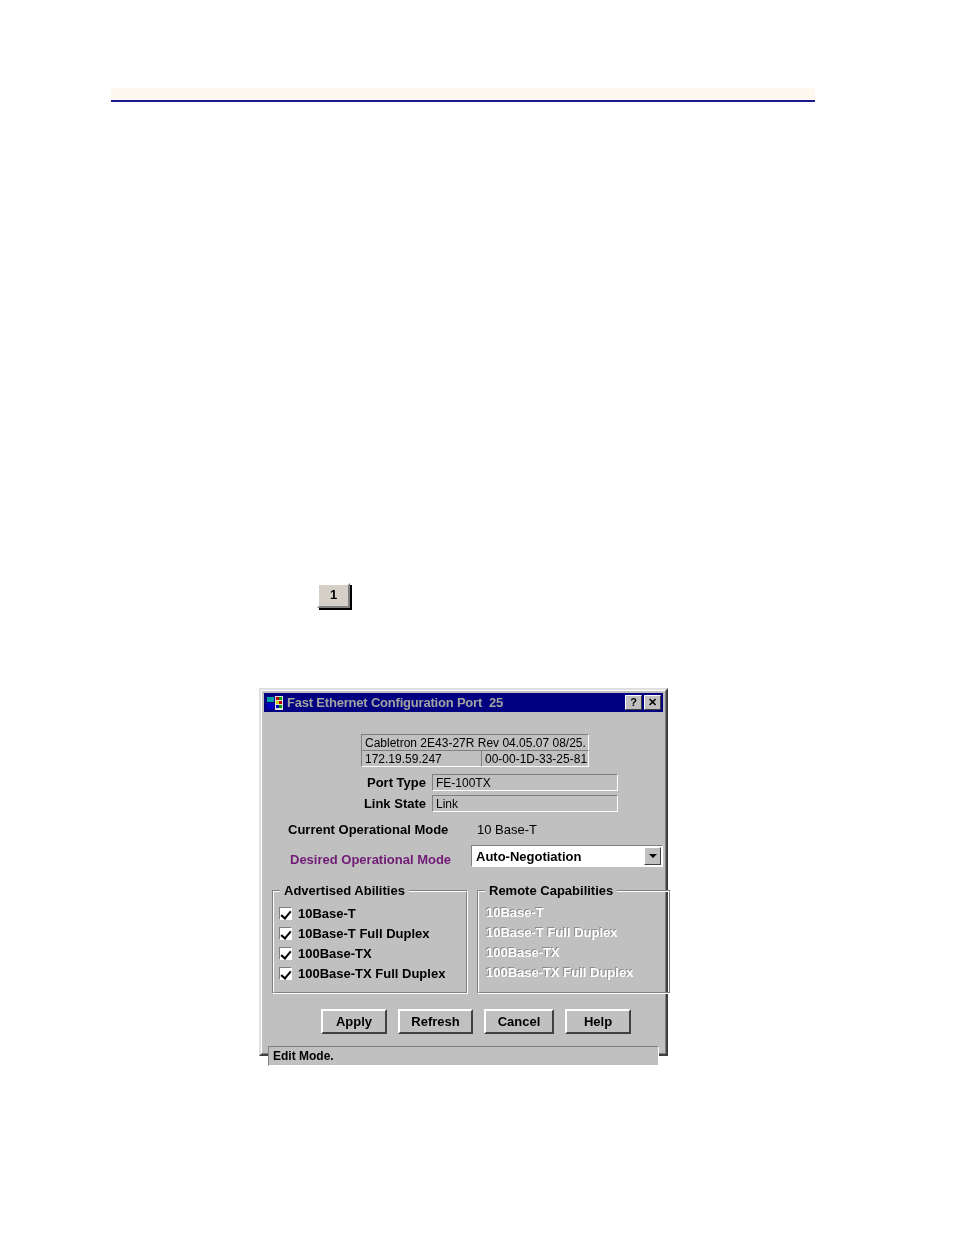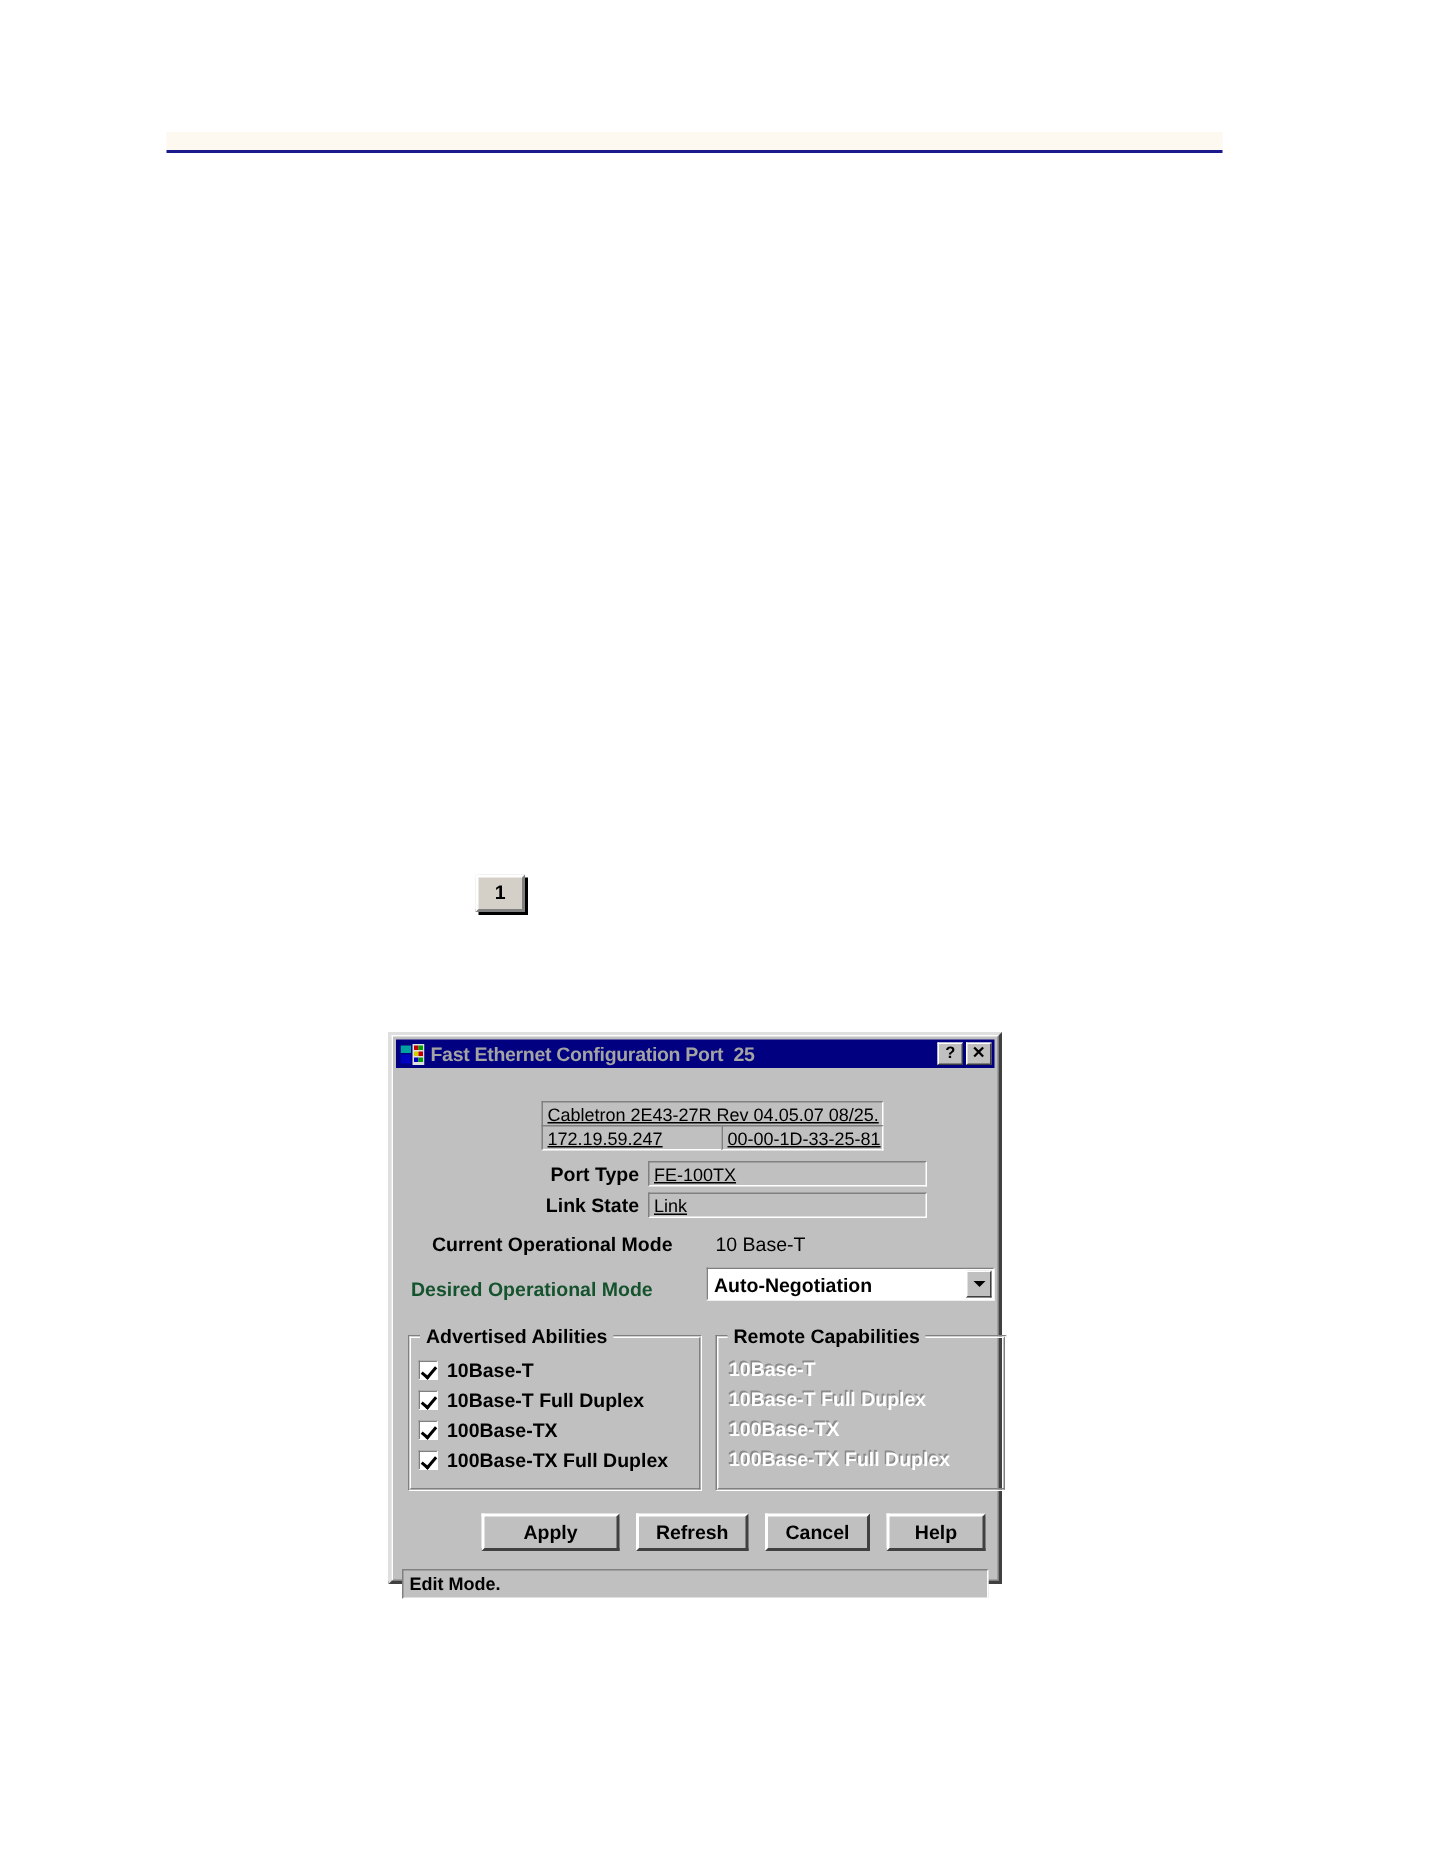--- a/index.html
+++ b/index.html
@@ -143,21 +143,20 @@
     border-left: 1px solid #808080;
     border-right: 1px solid #ffffff;
     border-bottom: 1px solid #ffffff;
     box-sizing: border-box;
     font-size: 12px;
     color: #000;
     padding: 1px 3px;
     white-space: nowrap;
     overflow: hidden;
     font-family: "Liberation Sans", sans-serif;
-    text-decoration: underline;
   }
 
   
   .devinfo { position: absolute; left: 97px; top: 22px; }
   .devinfo-row1 { width: 228px; height: 17px; line-height: 15px; }
   .devinfo-row2 { display: flex; margin-top: -1px; }
   .devinfo-ip { width: 121px; height: 17px; line-height: 15px; }
   .devinfo-mac { width: 108px; height: 17px; line-height: 15px; margin-left: -1px; }
 
   
@@ -191,25 +190,25 @@
     top: 110px;
     font-size: 13px;
     font-weight: normal;
     color: #000;
     font-family: "Liberation Sans", sans-serif;
   }
 
   
   .desmode {
     position: absolute;
-    left: 10px;
+    left: 26px;
     top: 140px;
     font-size: 13px;
     font-weight: bold;
-    color: #14532d;
+    color: #701a75;
     font-family: "Liberation Sans", sans-serif;
   }
   .combo {
     position: absolute;
     left: 207px;
     top: 133px;
     width: 192px;
     height: 22px;
     background: #ffffff;
     border-top: 1px solid #808080;
@@ -357,21 +356,21 @@
     box-sizing: border-box;
     height: 25px;
     font-size: 13px;
     font-weight: bold;
     color: #000;
     text-align: center;
     line-height: 21px;
     font-family: "Liberation Sans", sans-serif;
     cursor: default;
   }
-  .btn-apply   { width: 92px; }
+  .btn-apply   { width: 66px; }
   .btn-refresh { width: 75px; }
   .btn-cancel  { width: 70px; }
   .btn-help    { width: 66px; }
 
   
   .statusbar {
     position: absolute;
     left: 4px;
     right: 4px;
     top: 334px;

